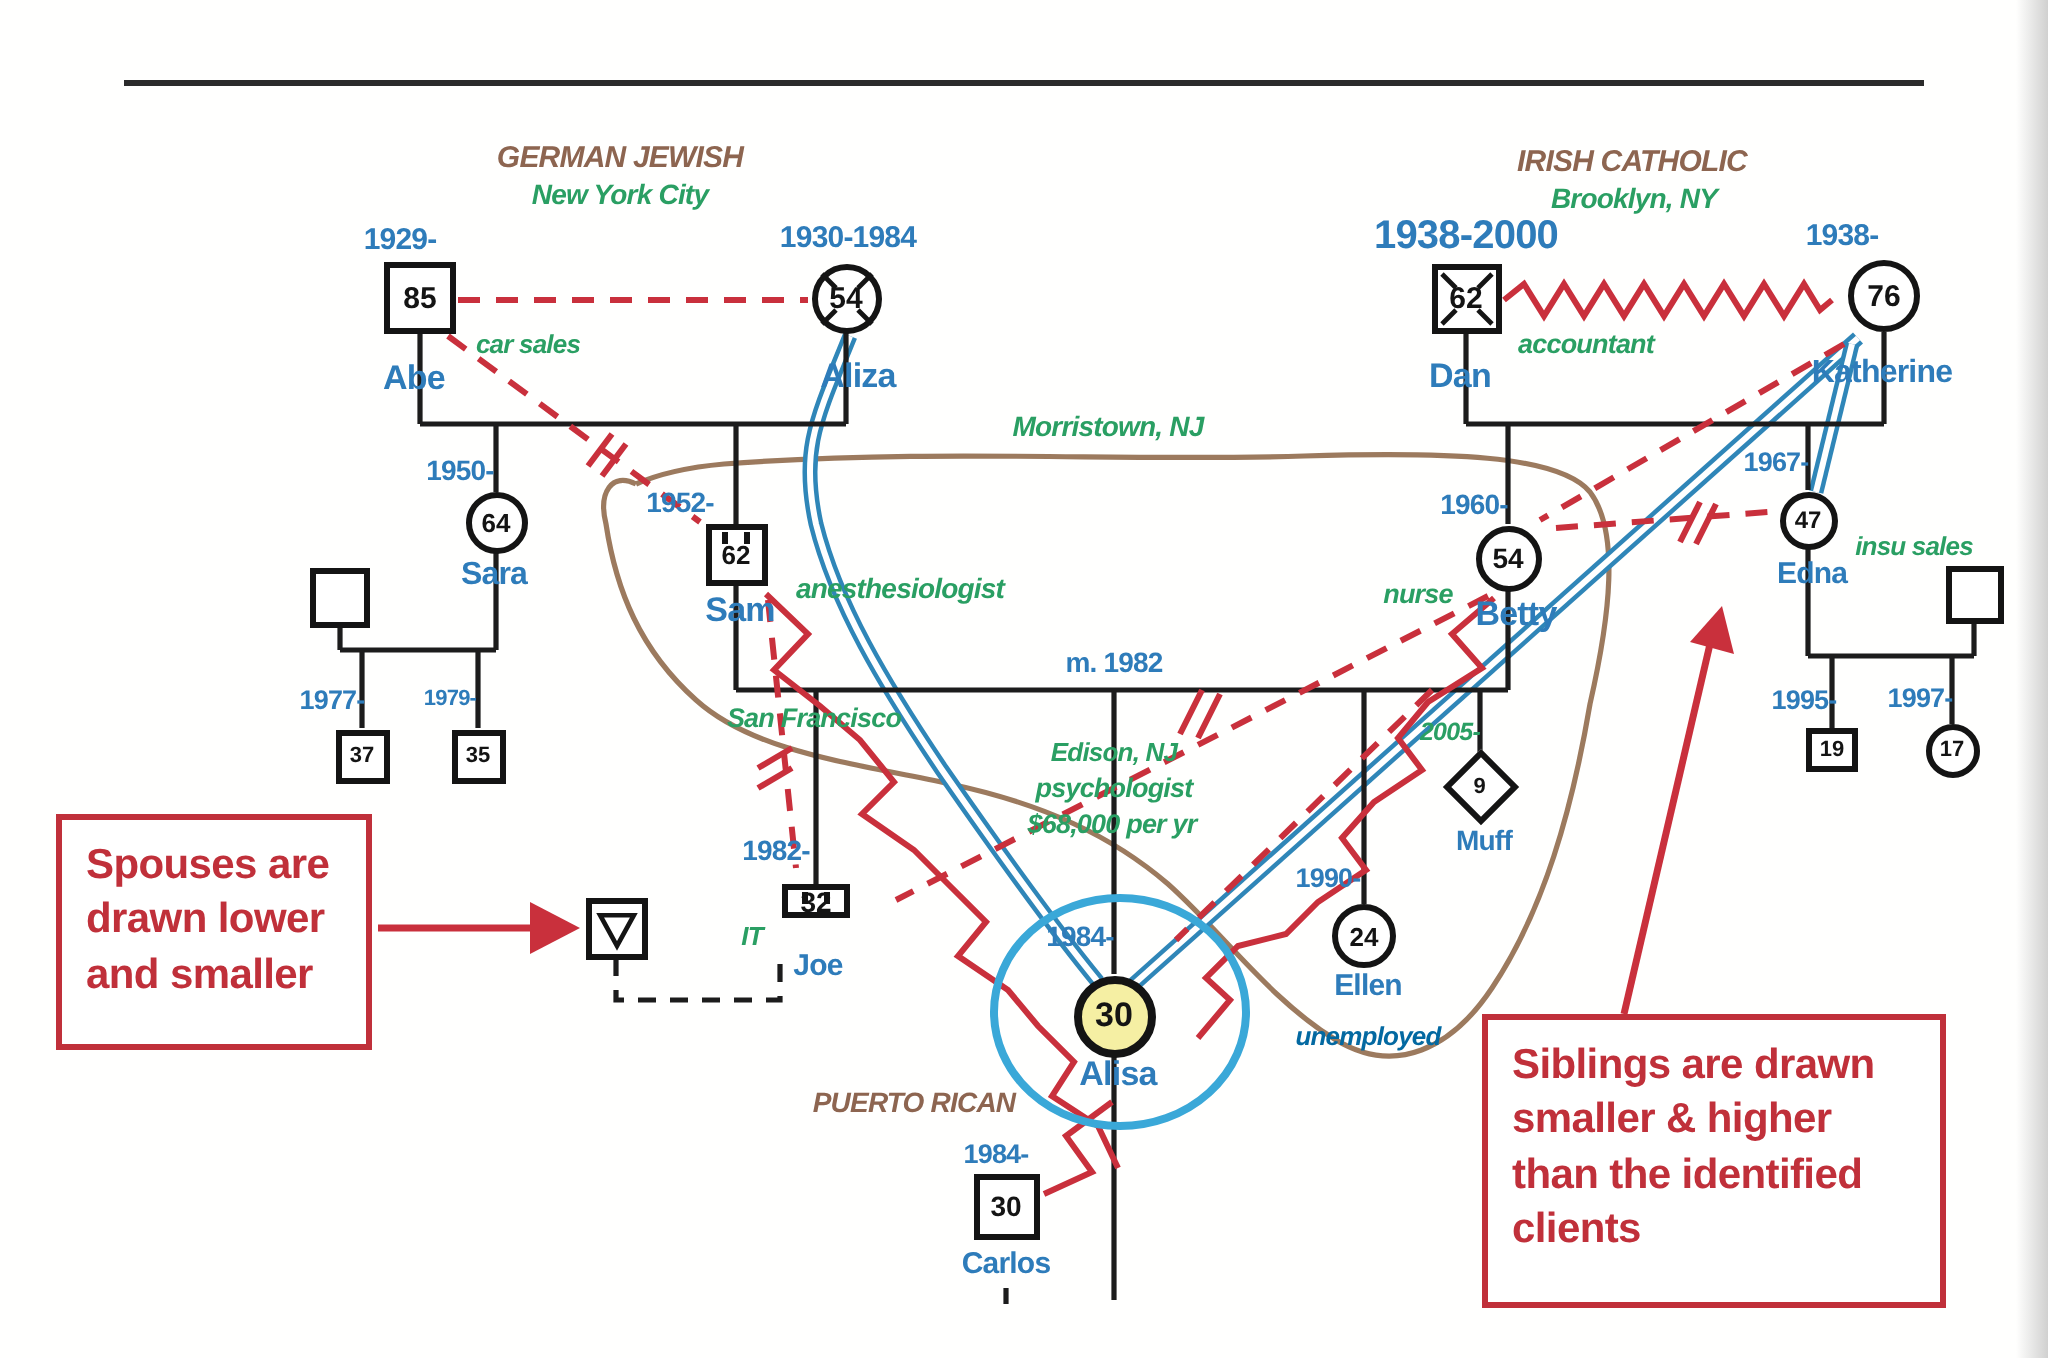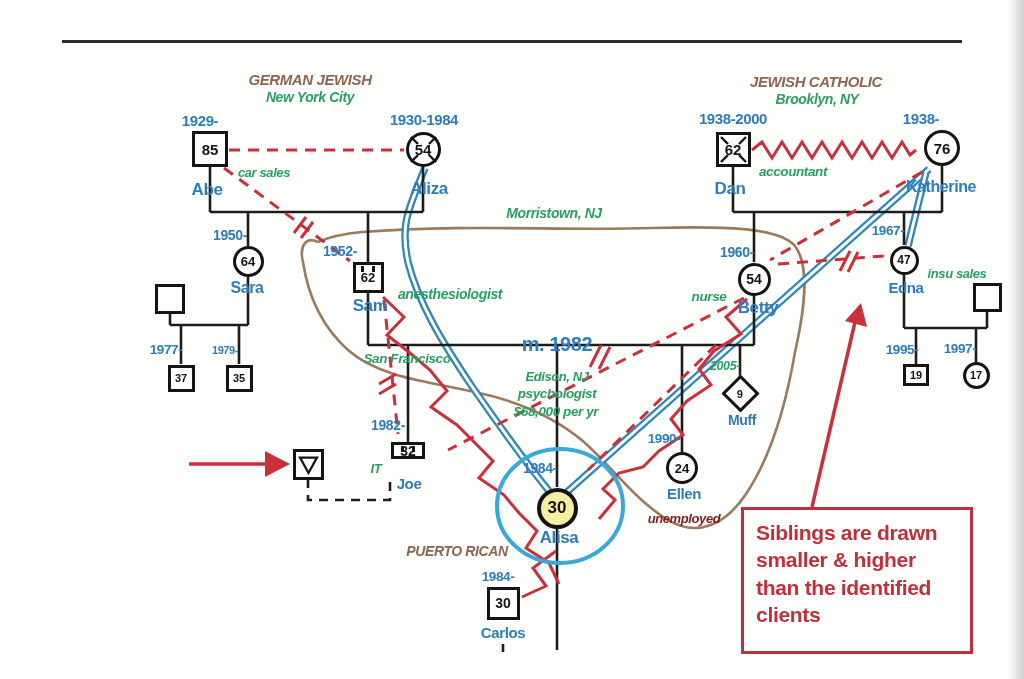--- a/index.html
+++ b/index.html
@@ -8,21 +8,21 @@
   #wires{position:absolute;left:0;top:0;width:1024px;height:679px;}
   .title-bar{position:absolute;left:62px;top:8px;width:900px;font-size:21px;color:#1e1e1e;
              letter-spacing:-0.2px;white-space:nowrap;}
   .fig-label{font-weight:bold;margin-right:20px;}
   .title-rule{position:absolute;left:62px;top:40px;width:900px;border-bottom:3px solid #2b2b2b;}
   .lbl{position:absolute;transform:translate(-50%,-50%);white-space:nowrap;font-weight:bold;
        letter-spacing:-0.4px;line-height:1;}
   .c-blue{color:#2e7cba;}
   .c-green{color:#2a9f63;font-style:italic;}
   .c-brown{color:#8d6550;font-style:italic;}
-  .c-darkred{color:#7f1d1d;font-style:italic;}
+  .c-darkred{color:#0369a1;font-style:italic;}
   .person{position:absolute;background:#fff;border:3px solid #141414;box-sizing:border-box;
           display:flex;align-items:center;justify-content:center;color:#141414;font-weight:bold;}
   .circle{border-radius:50%;}
   .diamond{transform:rotate(45deg);}
   .diamond .pval{transform:rotate(-45deg);}
   .patient{background:#f5efa3;border-width:4px;}
   .itick{position:absolute;top:1px;width:2.5px;height:6px;background:#141414;}
   .annot{position:absolute;border:3px solid #c0303a;background:#fff;color:#c0303a;
          font-weight:bold;font-size:21px;line-height:1.3;padding:9px 12px;box-sizing:border-box;
          white-space:pre-line;letter-spacing:-0.3px;}
@@ -181,40 +181,40 @@
       </div>
     </div>
   <div id="labels-layer">
       <div class="lbl c-brown" style="left: 310px; top: 79px; font-size: 15px;">GERMAN JEWISH</div>
       <div class="lbl c-green" style="left: 310px; top: 97px; font-size: 14px;">New York City</div>
       <div class="lbl c-blue" style="left: 200px; top: 120px; font-size: 15px;">1929-</div>
       <div class="lbl c-blue" style="left: 207px; top: 189px; font-size: 17px;">Abe</div>
       <div class="lbl c-green" style="left: 264px; top: 172px; font-size: 13px;">car sales</div>
       <div class="lbl c-blue" style="left: 424px; top: 119px; font-size: 15px;">1930-1984</div>
       <div class="lbl c-blue" style="left: 429px; top: 188px; font-size: 17px;">Aliza</div>
-      <div class="lbl c-brown" style="left: 816px; top: 81px; font-size: 15px;">JEWISH CATHOLIC</div>
+      <div class="lbl c-brown" style="left: 816px; top: 81px; font-size: 15px;">IRISH CATHOLIC</div>
       <div class="lbl c-green" style="left: 817px; top: 99px; font-size: 14px;">Brooklyn, NY</div>
-      <div class="lbl c-blue" style="left: 733px; top: 118px; font-size: 15px;">1938-2000</div>
+      <div class="lbl c-blue" style="left: 733px; top: 118px; font-size: 20px;">1938-2000</div>
       <div class="lbl c-blue" style="left: 730px; top: 188px; font-size: 17px;">Dan</div>
       <div class="lbl c-green" style="left: 793px; top: 172px; font-size: 13.5px;">accountant</div>
       <div class="lbl c-blue" style="left: 921px; top: 118px; font-size: 15px;">1938-</div>
       <div class="lbl c-blue" style="left: 941px; top: 187px; font-size: 16px;">Katherine</div>
       <div class="lbl c-green" style="left: 554px; top: 213px; font-size: 14px;">Morristown, NJ</div>
       <div class="lbl c-blue" style="left: 230px; top: 235px; font-size: 14px;">1950-</div>
       <div class="lbl c-blue" style="left: 247px; top: 288px; font-size: 16px;">Sara</div>
       <div class="lbl c-blue" style="left: 340px; top: 251px; font-size: 14px;">1952-</div>
       <div class="lbl c-blue" style="left: 370px; top: 305px; font-size: 17px;">Sam</div>
       <div class="lbl c-green" style="left: 450px; top: 294px; font-size: 14px;">anesthesiologist</div>
       <div class="lbl c-blue" style="left: 737px; top: 252px; font-size: 14px;">1960-</div>
       <div class="lbl c-blue" style="left: 758px; top: 307px; font-size: 17px;">Betty</div>
       <div class="lbl c-green" style="left: 709px; top: 297px; font-size: 13.5px;">nurse</div>
       <div class="lbl c-blue" style="left: 888px; top: 231px; font-size: 13.5px;">1967-</div>
       <div class="lbl c-blue" style="left: 906px; top: 287px; font-size: 15px;">Edna</div>
       <div class="lbl c-green" style="left: 957px; top: 273px; font-size: 13px;">insu sales</div>
-      <div class="lbl c-blue" style="left: 557px; top: 344px; font-size: 20px;">m. 1982</div>
+      <div class="lbl c-blue" style="left: 557px; top: 331px; font-size: 14px;">m. 1982</div>
       <div class="lbl c-green" style="left: 407px; top: 359px; font-size: 13.5px;">San Francisco</div>
       <div class="lbl c-blue" style="left: 166px; top: 350px; font-size: 13.5px;">1977-</div>
       <div class="lbl c-blue" style="left: 225px; top: 350px; font-size: 11px;">1979-</div>
       <div class="lbl c-blue" style="left: 902px; top: 350px; font-size: 13.5px;">1995-</div>
       <div class="lbl c-blue" style="left: 960px; top: 349px; font-size: 13.5px;">1997-</div>
       <div class="lbl c-green" style="left: 557px; top: 376px; font-size: 13px;">Edison, NJ</div>
       <div class="lbl c-green" style="left: 557px; top: 394px; font-size: 13.5px;">psychologist</div>
       <div class="lbl c-green" style="left: 556px; top: 412px; font-size: 13.5px;">$68,000 per yr</div>
       <div class="lbl c-green" style="left: 725px; top: 366px; font-size: 12.5px;">2005-</div>
       <div class="lbl c-blue" style="left: 742px; top: 420px; font-size: 14px;">Muff</div>
@@ -224,19 +224,22 @@
       <div class="lbl c-blue" style="left: 540px; top: 468px; font-size: 14px;">1984-</div>
       <div class="lbl c-blue" style="left: 559px; top: 537px; font-size: 17px;">Alisa</div>
       <div class="lbl c-blue" style="left: 664px; top: 439px; font-size: 13.5px;">1990-</div>
       <div class="lbl c-blue" style="left: 684px; top: 493px; font-size: 15px;">Ellen</div>
       <div class="lbl c-darkred" style="left: 684px; top: 518px; font-size: 13px;">unemployed</div>
       <div class="lbl c-brown" style="left: 457px; top: 551px; font-size: 14px;">PUERTO RICAN</div>
       <div class="lbl c-blue" style="left: 498px; top: 577px; font-size: 13.5px;">1984-</div>
       <div class="lbl c-blue" style="left: 503px; top: 632px; font-size: 15px;">Carlos</div>
     </div>
 
+  <div class="annot" id="annot-left" style="left: 28px; top: 407px; width: 158px; height: 118px;">Spouses are
+drawn lower
+and smaller</div>
   <div class="annot" id="annot-right" style="left: 741px; top: 507px; width: 232px; height: 147px;">Siblings are drawn
 smaller &amp; higher
 than the identified
 clients</div>
 
   <div class="edge-shadow"></div>
 </div>
 
 </body></html>

